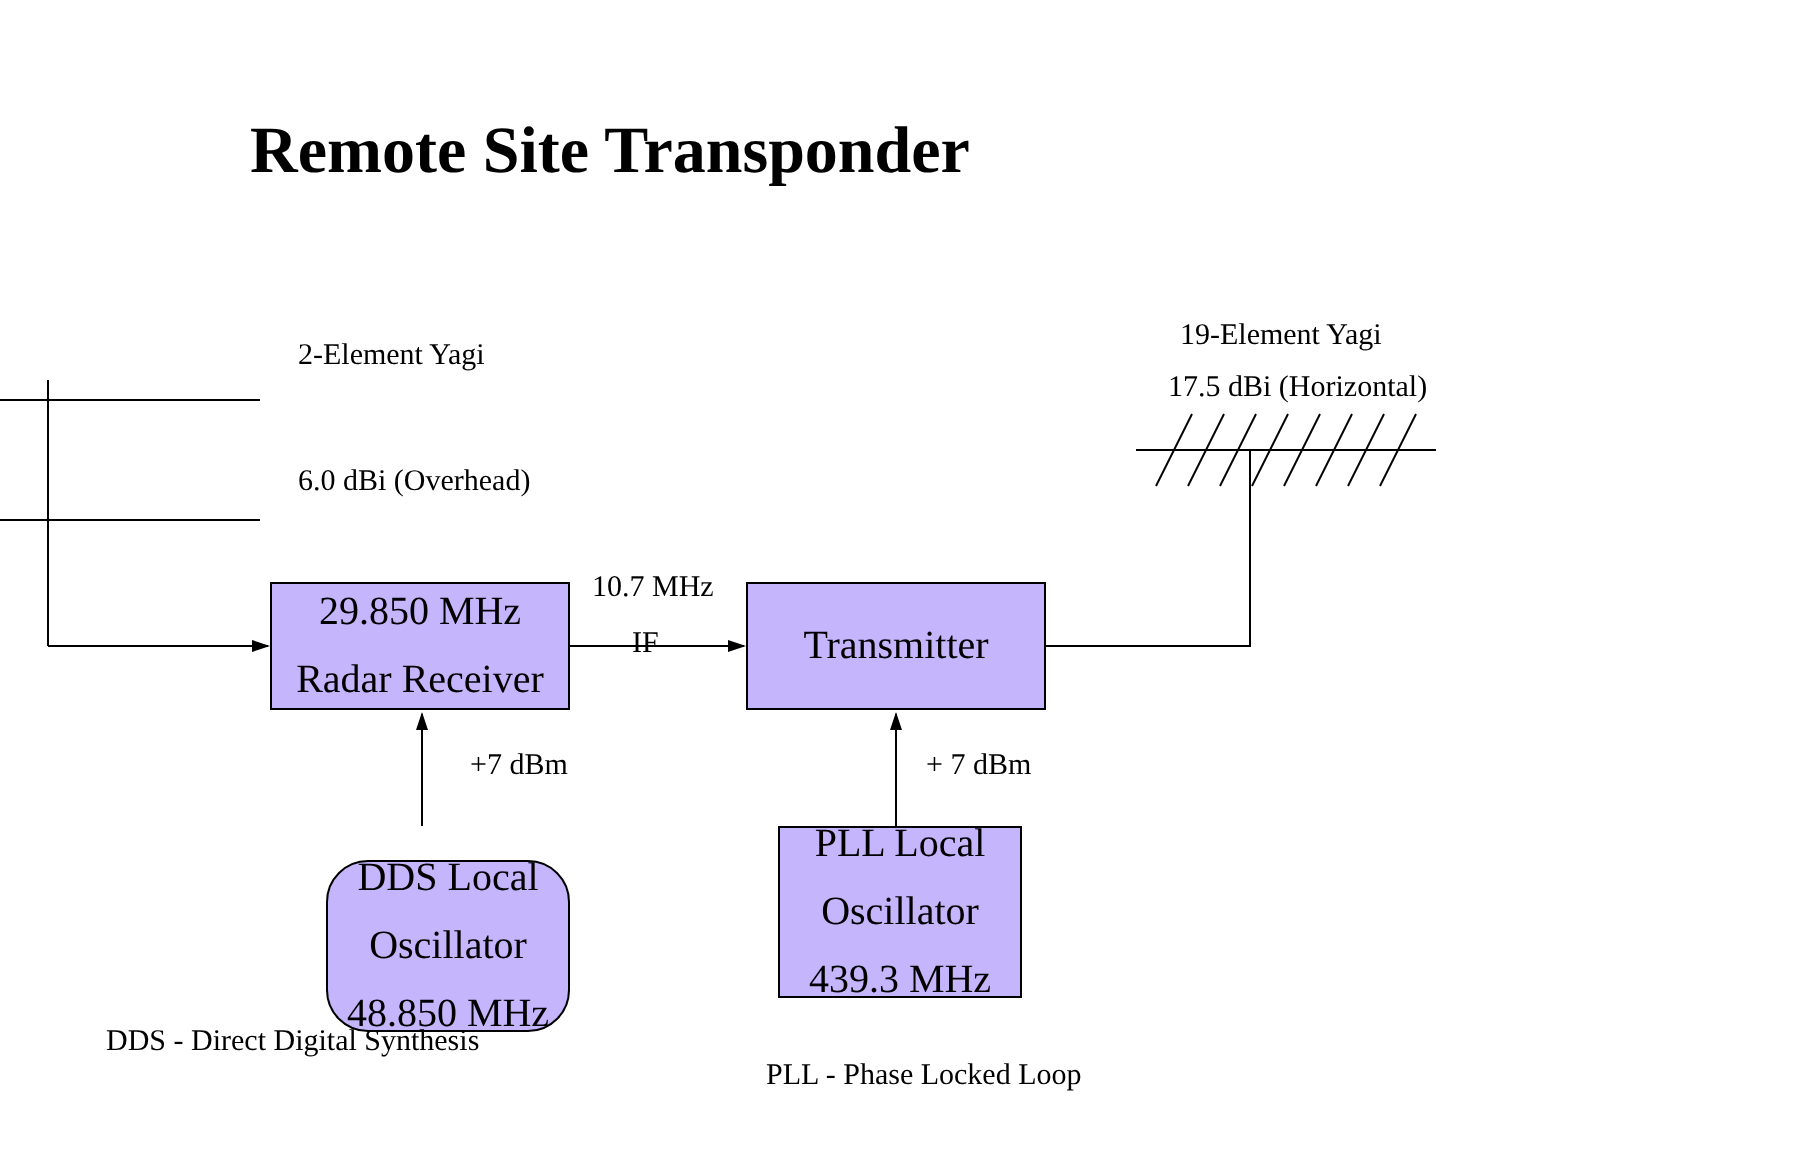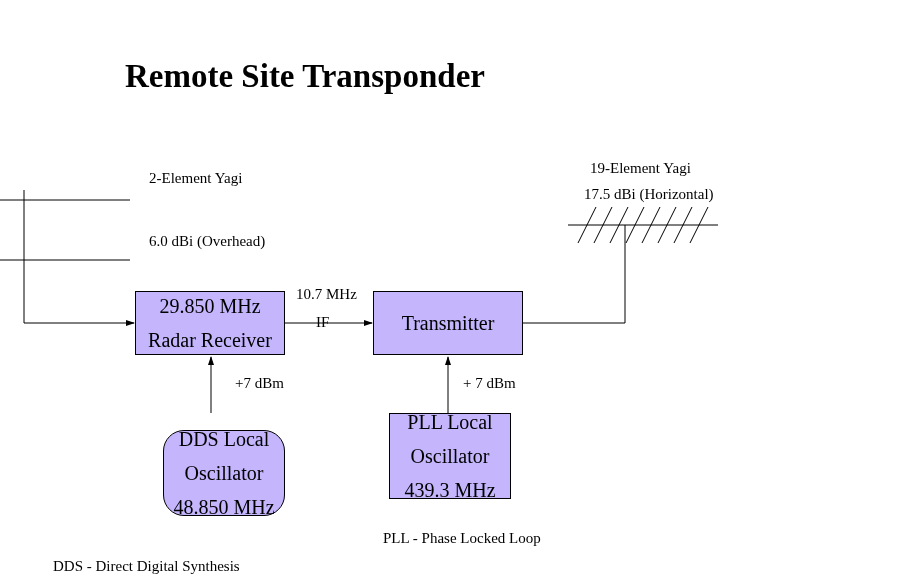--- a/index.html
+++ b/index.html
@@ -87,21 +87,21 @@
     <span>Oscillator</span>
     <span>48.850 MHz</span>
   </div>
 
   <div class="box" style="left:389px; top:413px; width:122px; height:86px;">
     <span>PLL Local</span>
     <span>Oscillator</span>
     <span>439.3 MHz</span>
   </div>
 
-  <div class="label" style="left:53px; top:558px;">DDS - Direct Digital Synthesis</div>
+  <div class="label" style="left:53px; top:513px;">DDS - Direct Digital Synthesis</div>
   <div class="label" style="left:383px; top:530px;">PLL - Phase Locked Loop</div>
 
   <svg class="lines">
     <defs>
       <marker id="arrow" markerWidth="10" markerHeight="10" refX="8" refY="3" orient="auto">
         <path d="M0,0 L9,3 L0,6 Z" class="arrowhead"></path>
       </marker>
     </defs>
 
     <g>

